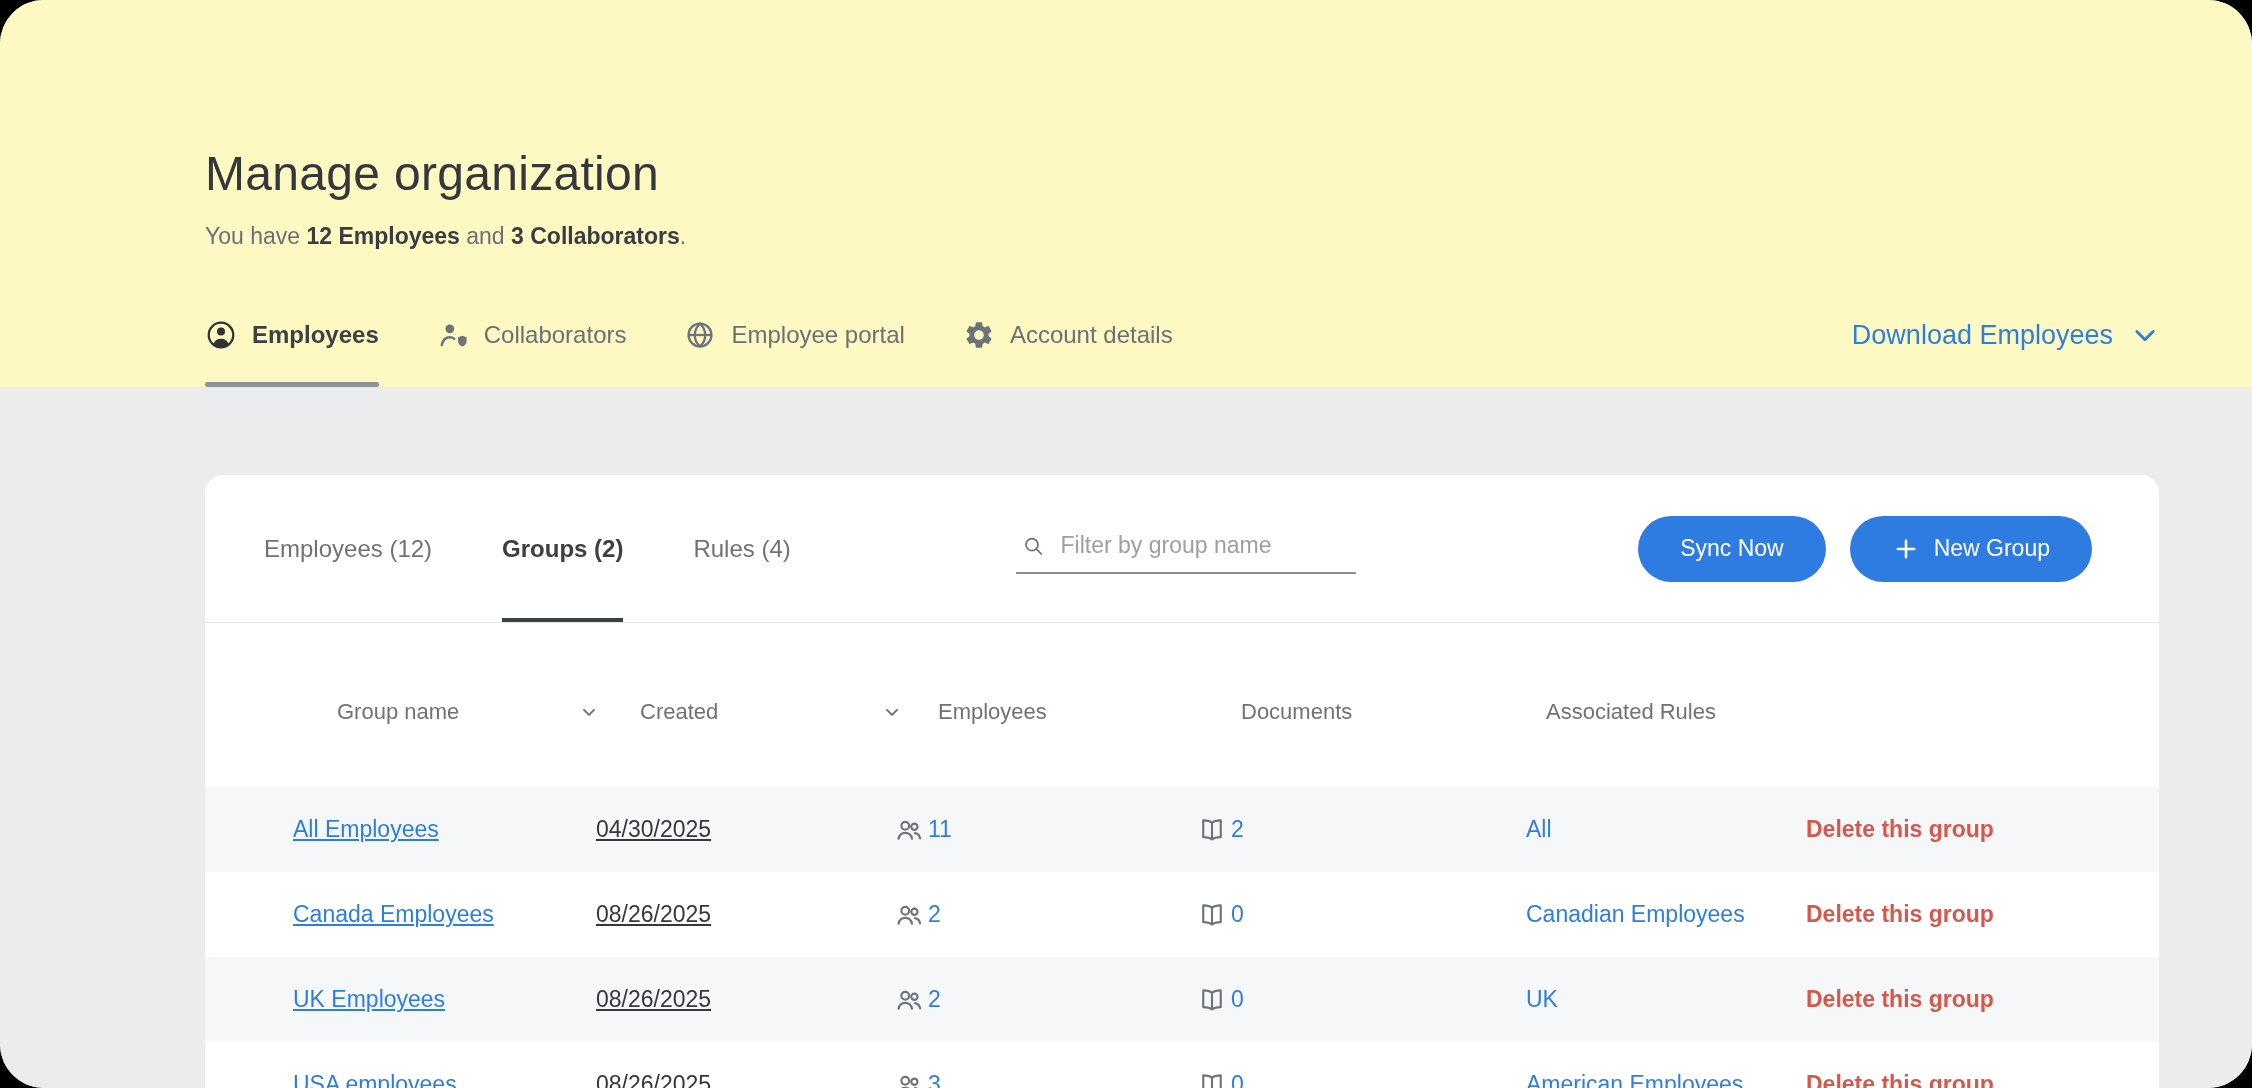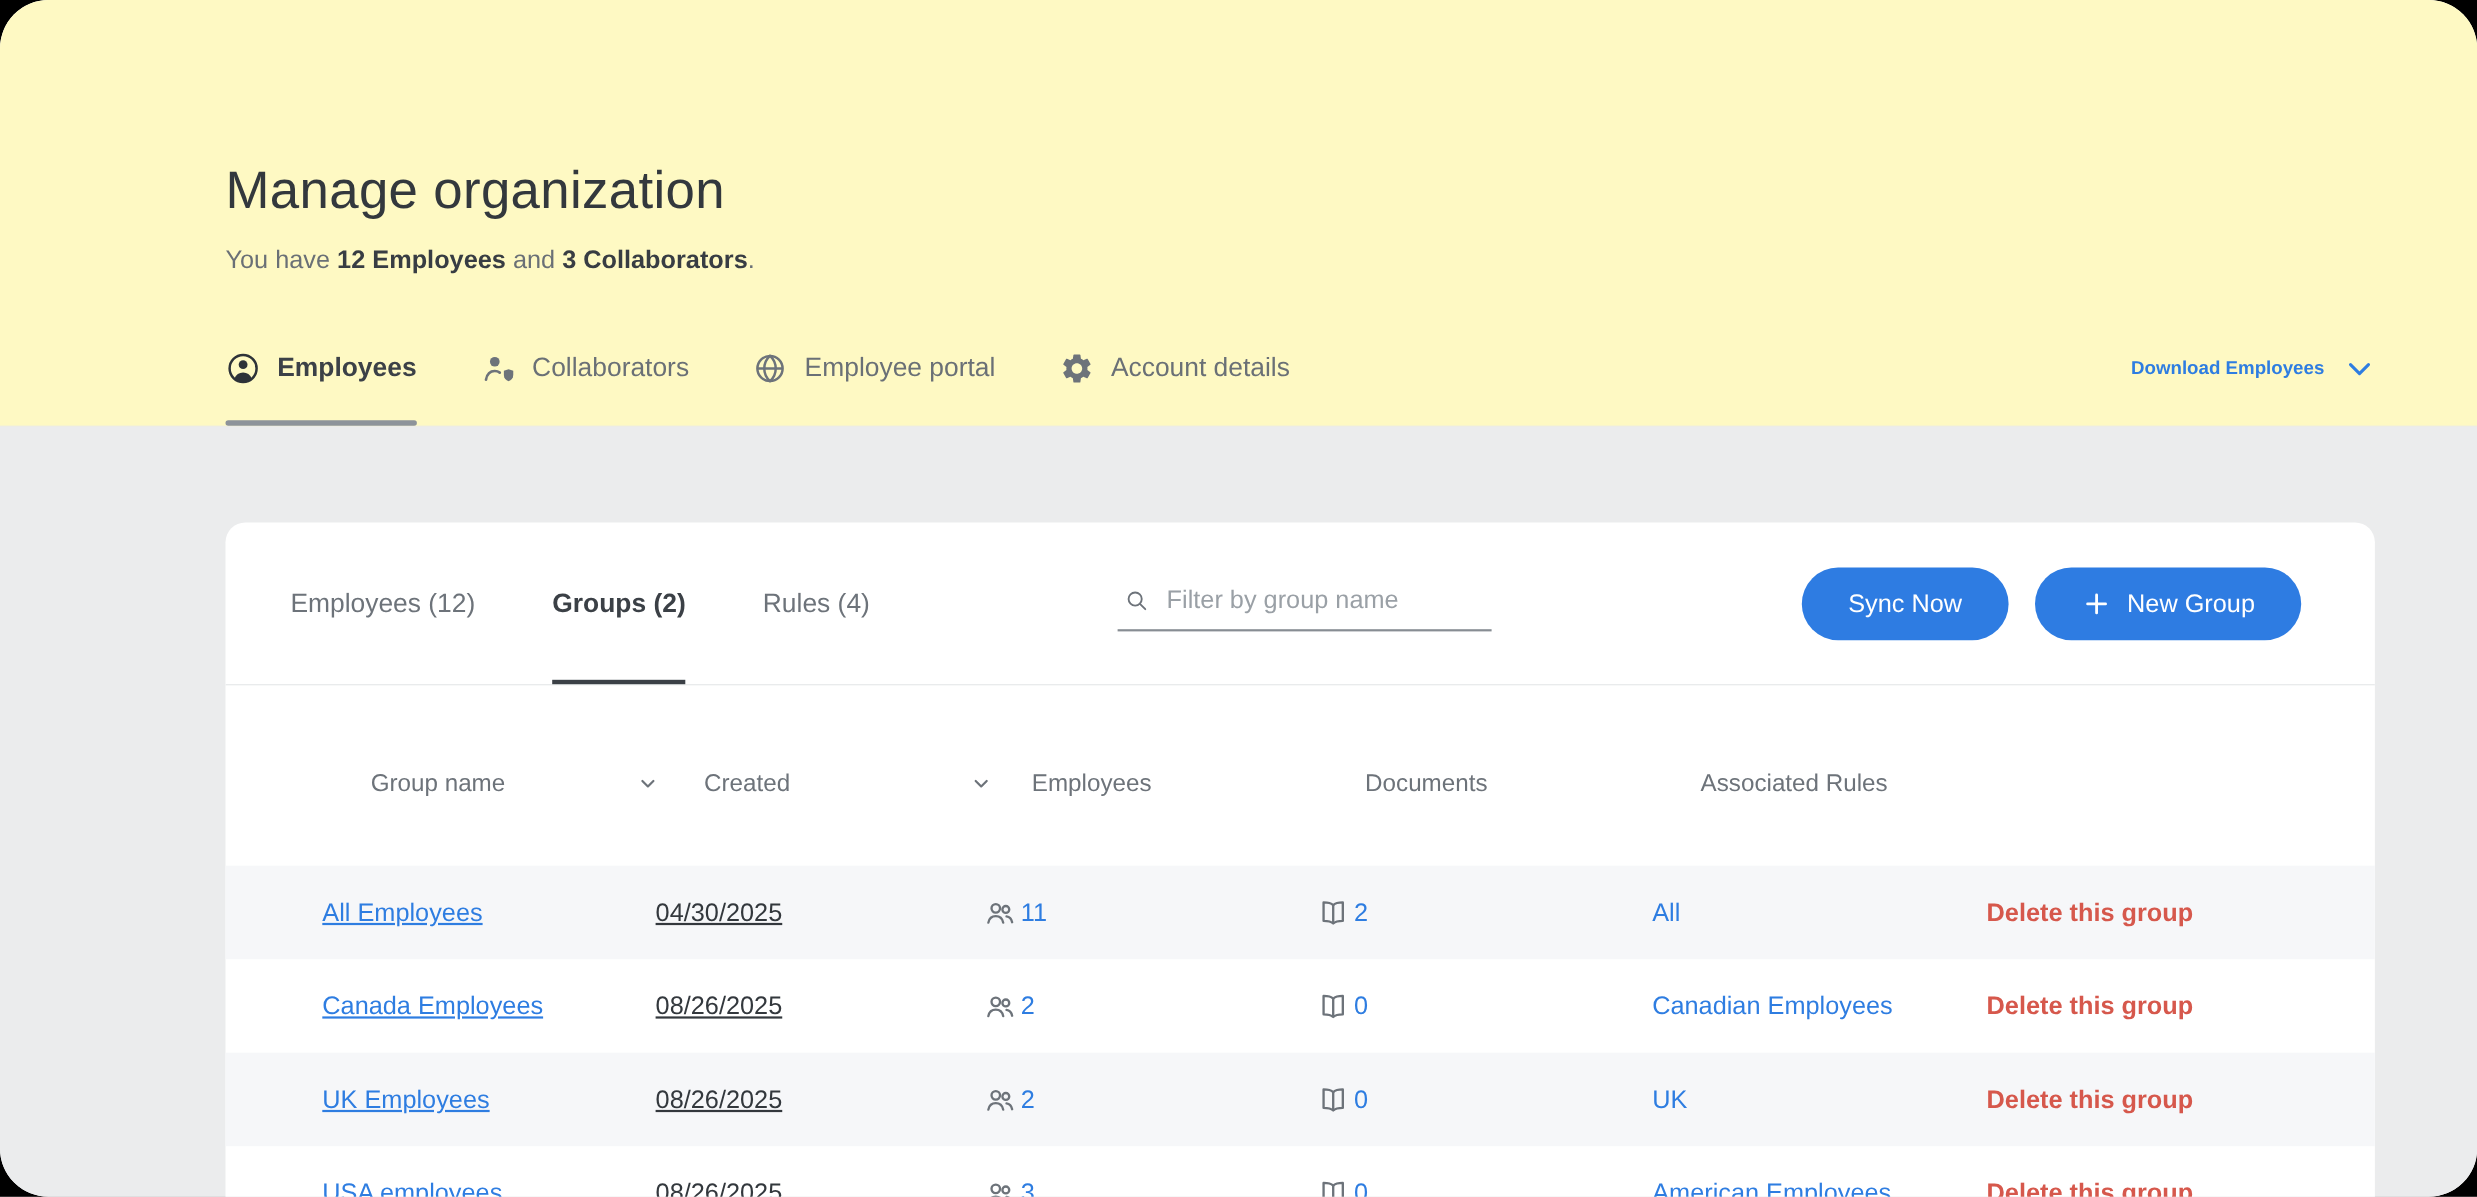--- a/index.html
+++ b/index.html
@@ -27,21 +27,21 @@
     position:relative;height:104px;display:flex;align-items:center;gap:15px;
     font-size:24px;color:#6a7076;margin-right:58px;cursor:pointer;white-space:nowrap;
   }
   .nav-tab.active{color:#3c4147;font-weight:700;}
   .nav-tab.active::after{
     content:"";position:absolute;left:0;right:0;bottom:0;height:5px;background:#8d939a;border-radius:3px;
   }
   .nav-tab svg{flex:0 0 auto;}
   .download-link{
     margin-left:auto;display:flex;align-items:center;gap:18px;
-    color:#2e7de1;font-size:17px;font-weight:700;cursor:pointer;white-space:nowrap;
+    color:#2e7de1;font-size:27px;font-weight:400;cursor:pointer;white-space:nowrap;
   }
 
   
   .gray-section{height:700px;background:#ebeced;box-sizing:border-box;padding:87px 93px 0 205px;}
   .card{background:#fff;border-radius:18px;height:780px;overflow:hidden;}
 
   .card-tabs{
     display:flex;align-items:center;height:148px;box-sizing:border-box;
     padding:0 67px 0 59px;border-bottom:1px solid #e4e6e8;
   }
@@ -77,21 +77,21 @@
     box-sizing:border-box;padding:0 67px 0 88px;align-items:center;
   }
   .thead{height:164px;padding-top:14px;font-size:22px;color:#6d737a;margin-left:44px;}
   .th-sort{display:flex;align-items:center;justify-content:space-between;width:262px;cursor:pointer;}
   .trow{height:85px;font-size:23px;}
   .tbody .trow:nth-child(odd){background:#f6f7f9;}
   .name-link{color:#2e7de1;text-decoration:underline;font-weight:500;cursor:pointer;}
   .date-cell{color:#33383d;text-decoration:underline;}
   .count-cell{display:flex;align-items:center;gap:4px;}
   .count-cell .num{color:#2e7de1;cursor:pointer;}
-  .rules-link{color:#2e7de1;cursor:pointer;}
+  .rules-link{color:#2e7de1;cursor:pointer;margin-left:24px;}
   .delete-link{color:#d6584c;font-weight:600;cursor:pointer;white-space:nowrap;}
 
   .icon-gray{color:#6d737a;}
   .icon-dark{color:#2e3338;}
   .icon-blue{color:#2e7de1;}
 </style>
 </head>
 <body>
 
 <div class="page">

